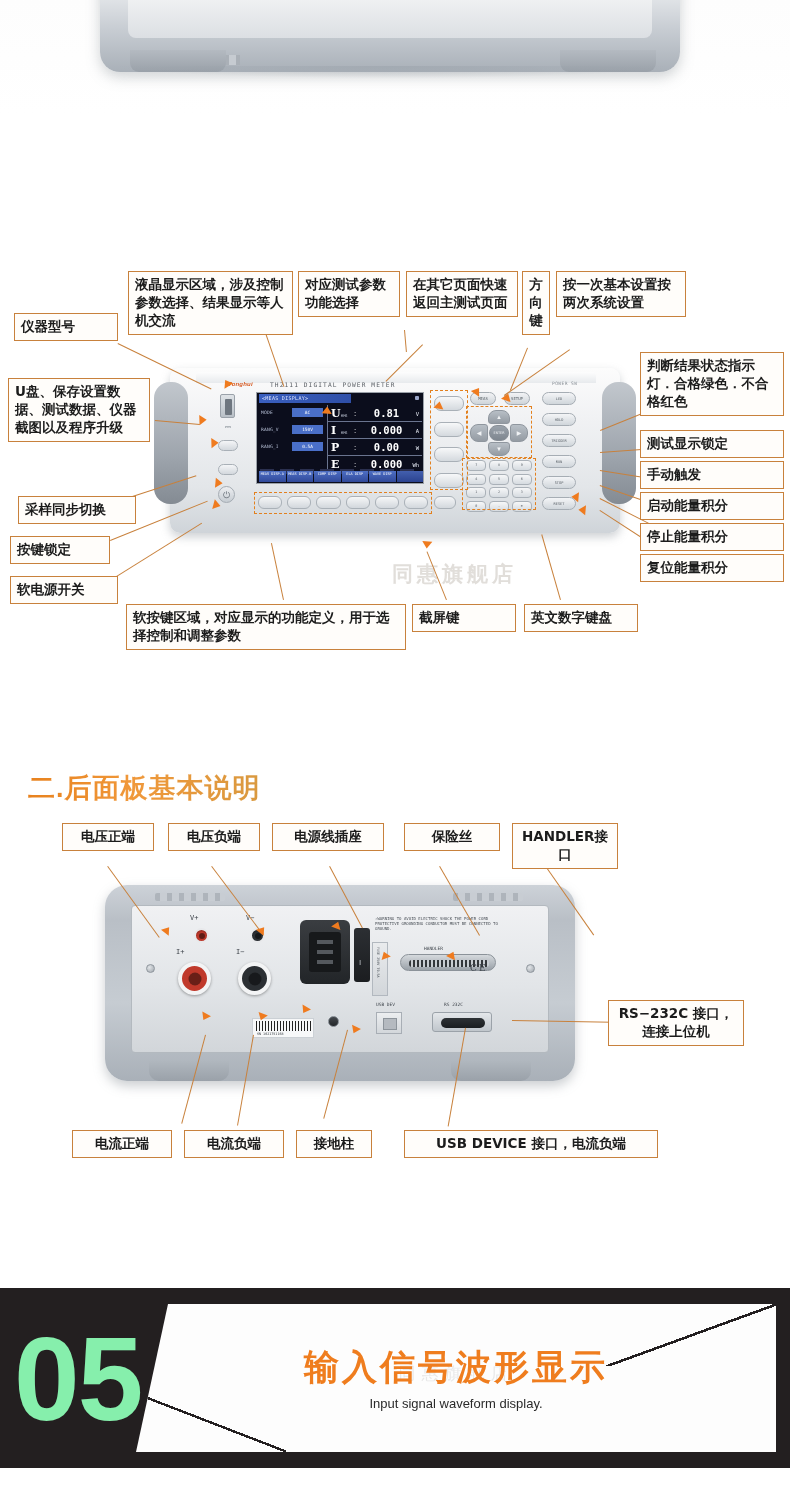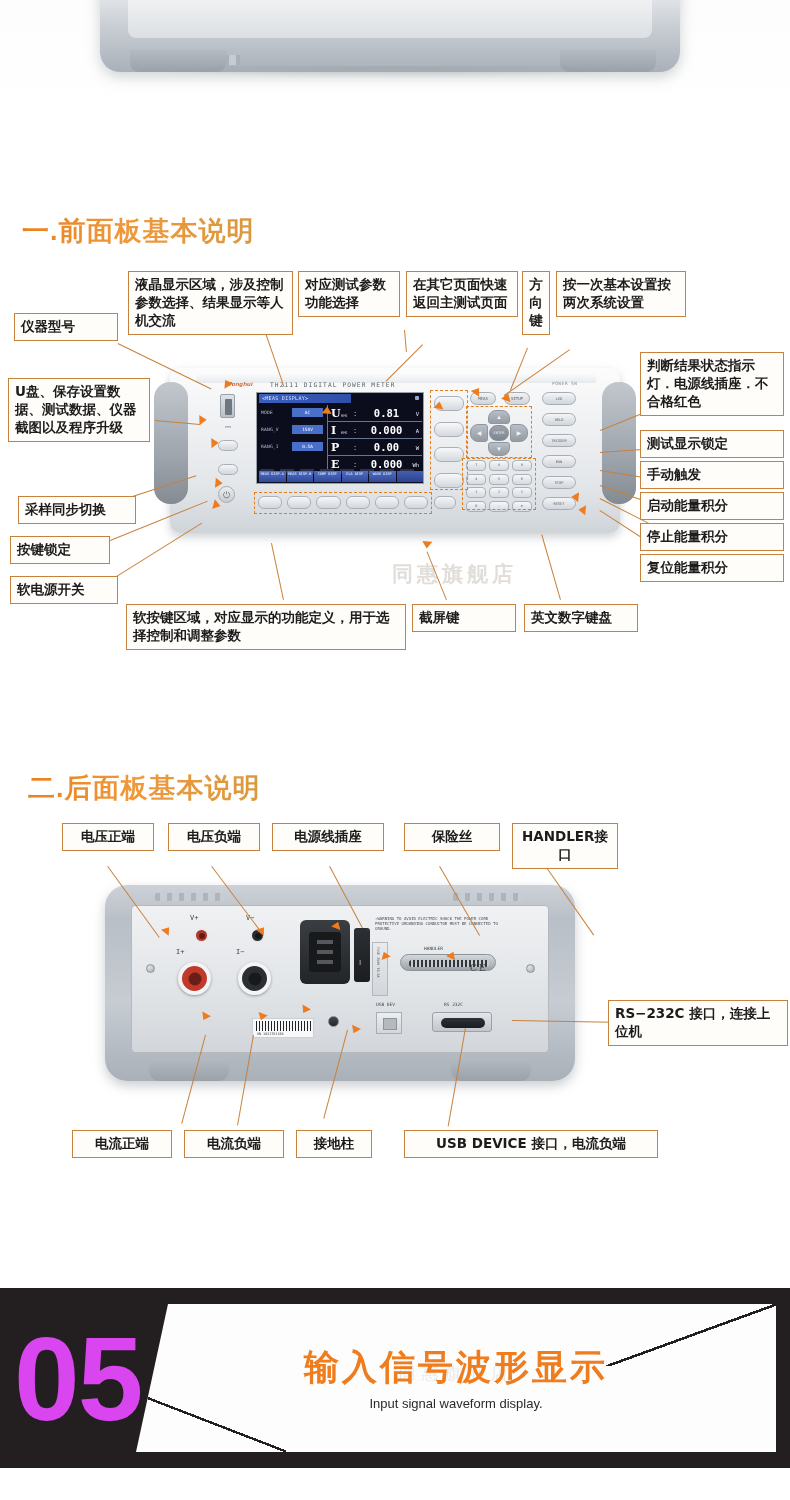--- a/index.html
+++ b/index.html
@@ -234,21 +234,21 @@
     font-family: "DejaVu Serif", serif; letter-spacing: 2px; margin-top: 21px; }
   .rd-screw { position: absolute; width: 9px; height: 9px; border-radius: 50%;
     background: radial-gradient(circle at 35% 35%,#e2e5e8,#9fa6ad); border: 1px solid #8f969d; }
 
   
   .banner { position: absolute; left: 0; top: 1288px; width: 790px; height: 180px; background: #231f20; }
   .banner-inner { position: absolute; left: 136px; top: 16px; width: 640px; height: 148px;
     background: #fdfdfd;
     clip-path: polygon(5% 0, 100% 0, 100% 100%, 0 100%); }
   .banner-num { position: absolute; left: 14px; top: 22px; width: 120px; height: 138px;
-    color: #d946ef; font-size: 118px; font-weight: bold; line-height: 138px;
+    color: #86efac; font-size: 118px; font-weight: bold; line-height: 138px;
     font-family: "Liberation Sans", sans-serif; letter-spacing: -2px; }
   .banner-slash-tr { position: absolute; right: 0; top: 0; width: 170px; height: 62px;
     background: linear-gradient(to bottom right, transparent 49.3%, #231f20 49.3%, #231f20 51.5%, transparent 51.5%); }
   .banner-slash-bl { position: absolute; left: 0; bottom: 0; width: 150px; height: 58px;
     background: linear-gradient(to top right, transparent 49.3%, #231f20 49.3%, #231f20 51.5%, transparent 51.5%); }
   .banner-cn { position: absolute; left: 0; right: 0; top: 40px; text-align: center;
     font-size: 35px; font-weight: bold; color: #ef7d1e; letter-spacing: 3px; }
   .banner-en { position: absolute; left: 0; right: 0; top: 92px; text-align: center;
     font-size: 13px; color: #2a2a2a; }
   .banner-wm { position: absolute; left: 0; right: 0; top: 58px; text-align: center;
@@ -266,21 +266,20 @@
   <div class="top-photo">
     <div class="tp-body"></div>
     <div class="tp-inner"></div>
     <div class="tp-vents l"></div>
     <div class="tp-vents r"></div>
     <div class="tp-foot l"></div>
     <div class="tp-foot r"></div>
     <div class="tp-shadow"></div>
   </div>
 
-  <div class="section-head" id="head-front">一.前面板基本说明</div>
 
   <div id="front-device">
     <div class="fd-case"></div>
     <div class="fd-ear l"></div>
     <div class="fd-ear r"></div>
     <div class="fd-topstrip"></div>
     <div class="fd-brand">Tonghui</div>
     <div class="fd-model">TH2111 DIGITAL POWER METER</div>
     <div class="fd-modelr">POWER SW</div>
 
@@ -462,21 +461,21 @@
   <div class="lbl" id="lbl-lock" style="left:10px; top:536px; width:100px;">按键锁定</div>
 
   <div class="lbl" id="lbl-spwr" style="left:10px; top:576px; width:108px;">软电源开关</div>
 
   <div class="lbl" id="lbl-softkeys" style="left:126px; top:604px; width:280px;">软按键区域，对应显示的功能定义，用于选择控制和调整参数</div>
 
   <div class="lbl" id="lbl-shot" style="left:412px; top:604px; width:104px;">截屏键</div>
 
   <div class="lbl" id="lbl-keypad" style="left:524px; top:604px; width:114px;">英文数字键盘</div>
 
-  <div class="lbl" id="lbl-led" style="left:640px; top:352px; width:144px;">判断结果状态指示灯．电源线插座．不合格红色</div>
+  <div class="lbl" id="lbl-led" style="left:640px; top:352px; width:144px;">判断结果状态指示灯．合格绿色．不合格红色</div>
 
   <div class="lbl" id="lbl-hold" style="left:640px; top:430px; width:144px;">测试显示锁定</div>
 
   <div class="lbl" id="lbl-trig" style="left:640px; top:461px; width:144px;">手动触发</div>
 
   <div class="lbl" id="lbl-run" style="left:640px; top:492px; width:144px;">启动能量积分</div>
 
   <div class="lbl" id="lbl-stop" style="left:640px; top:523px; width:144px;">停止能量积分</div>
 
   <div class="lbl" id="lbl-reset" style="left:640px; top:554px; width:144px;">复位能量积分</div>
@@ -568,21 +567,21 @@
   <div class="arw" style="left:255px; top:1012px; transform:rotate(20deg) scale(.7);"></div>
   <div class="arw" style="left:298px; top:1005px; transform:rotate(30deg) scale(.7);"></div>
   <div class="arw" style="left:348px; top:1025px; transform:rotate(25deg) scale(.7);"></div>
 
   <div class="lbl c" style="left:62px; top:823px; width:92px;">电压正端</div>
   <div class="lbl c" style="left:168px; top:823px; width:92px;">电压负端</div>
   <div class="lbl c" style="left:272px; top:823px; width:112px;">电源线插座</div>
   <div class="lbl c" style="left:404px; top:823px; width:96px;">保险丝</div>
   <div class="lbl" style="left:512px; top:823px; width:106px; text-align:center;">HANDLER接口</div>
 
-  <div class="lbl" style="left:608px; top:1000px; width:180px;">RS−232C 接口，连接上位机</div>
+  <div class="lbl" style="left:608px; top:1000px; width:136px;text-align:center;">RS−232C 接口，连接上位机</div>
 
   <div class="lbl c" style="left:72px; top:1130px; width:100px;">电流正端</div>
   <div class="lbl c" style="left:184px; top:1130px; width:100px;">电流负端</div>
   <div class="lbl c" style="left:296px; top:1130px; width:76px;">接地柱</div>
   <div class="lbl" style="left:404px; top:1130px; width:254px; text-align:center;">USB DEVICE 接口，电流负端</div>
 
   <div class="banner">
     <div class="banner-num">05</div>
     <div class="banner-inner">
       <div class="banner-slash-tr"></div>

